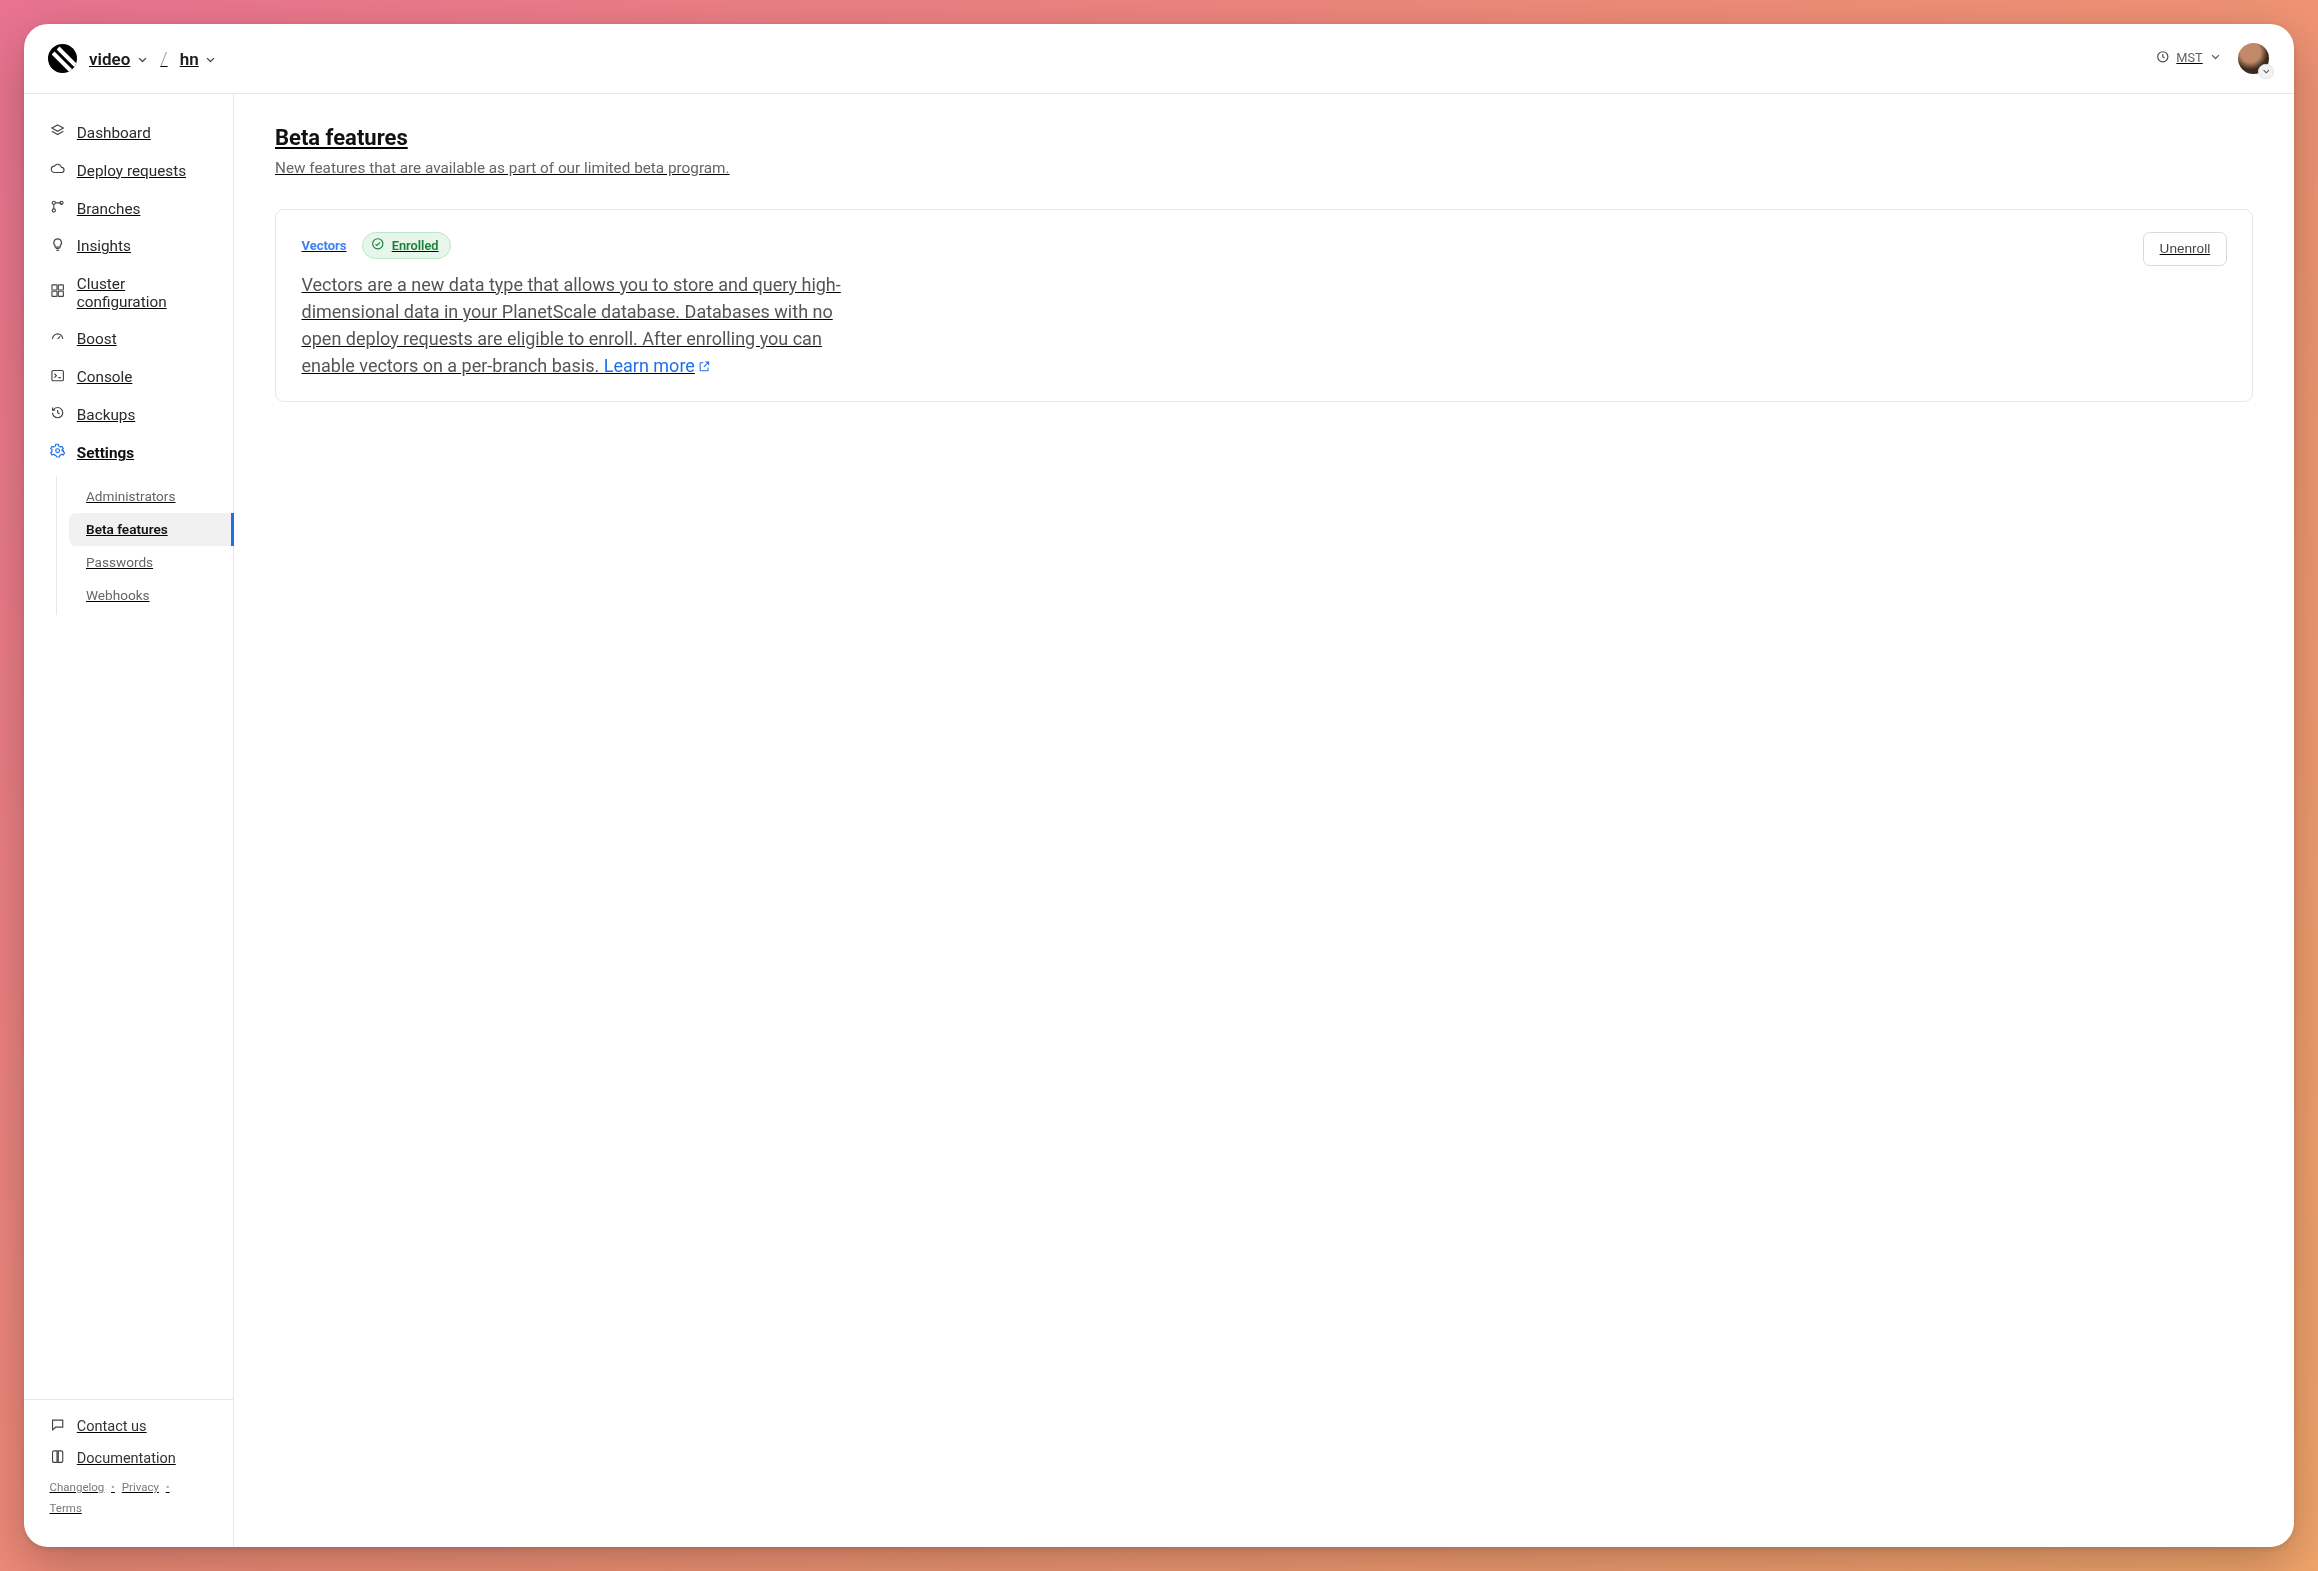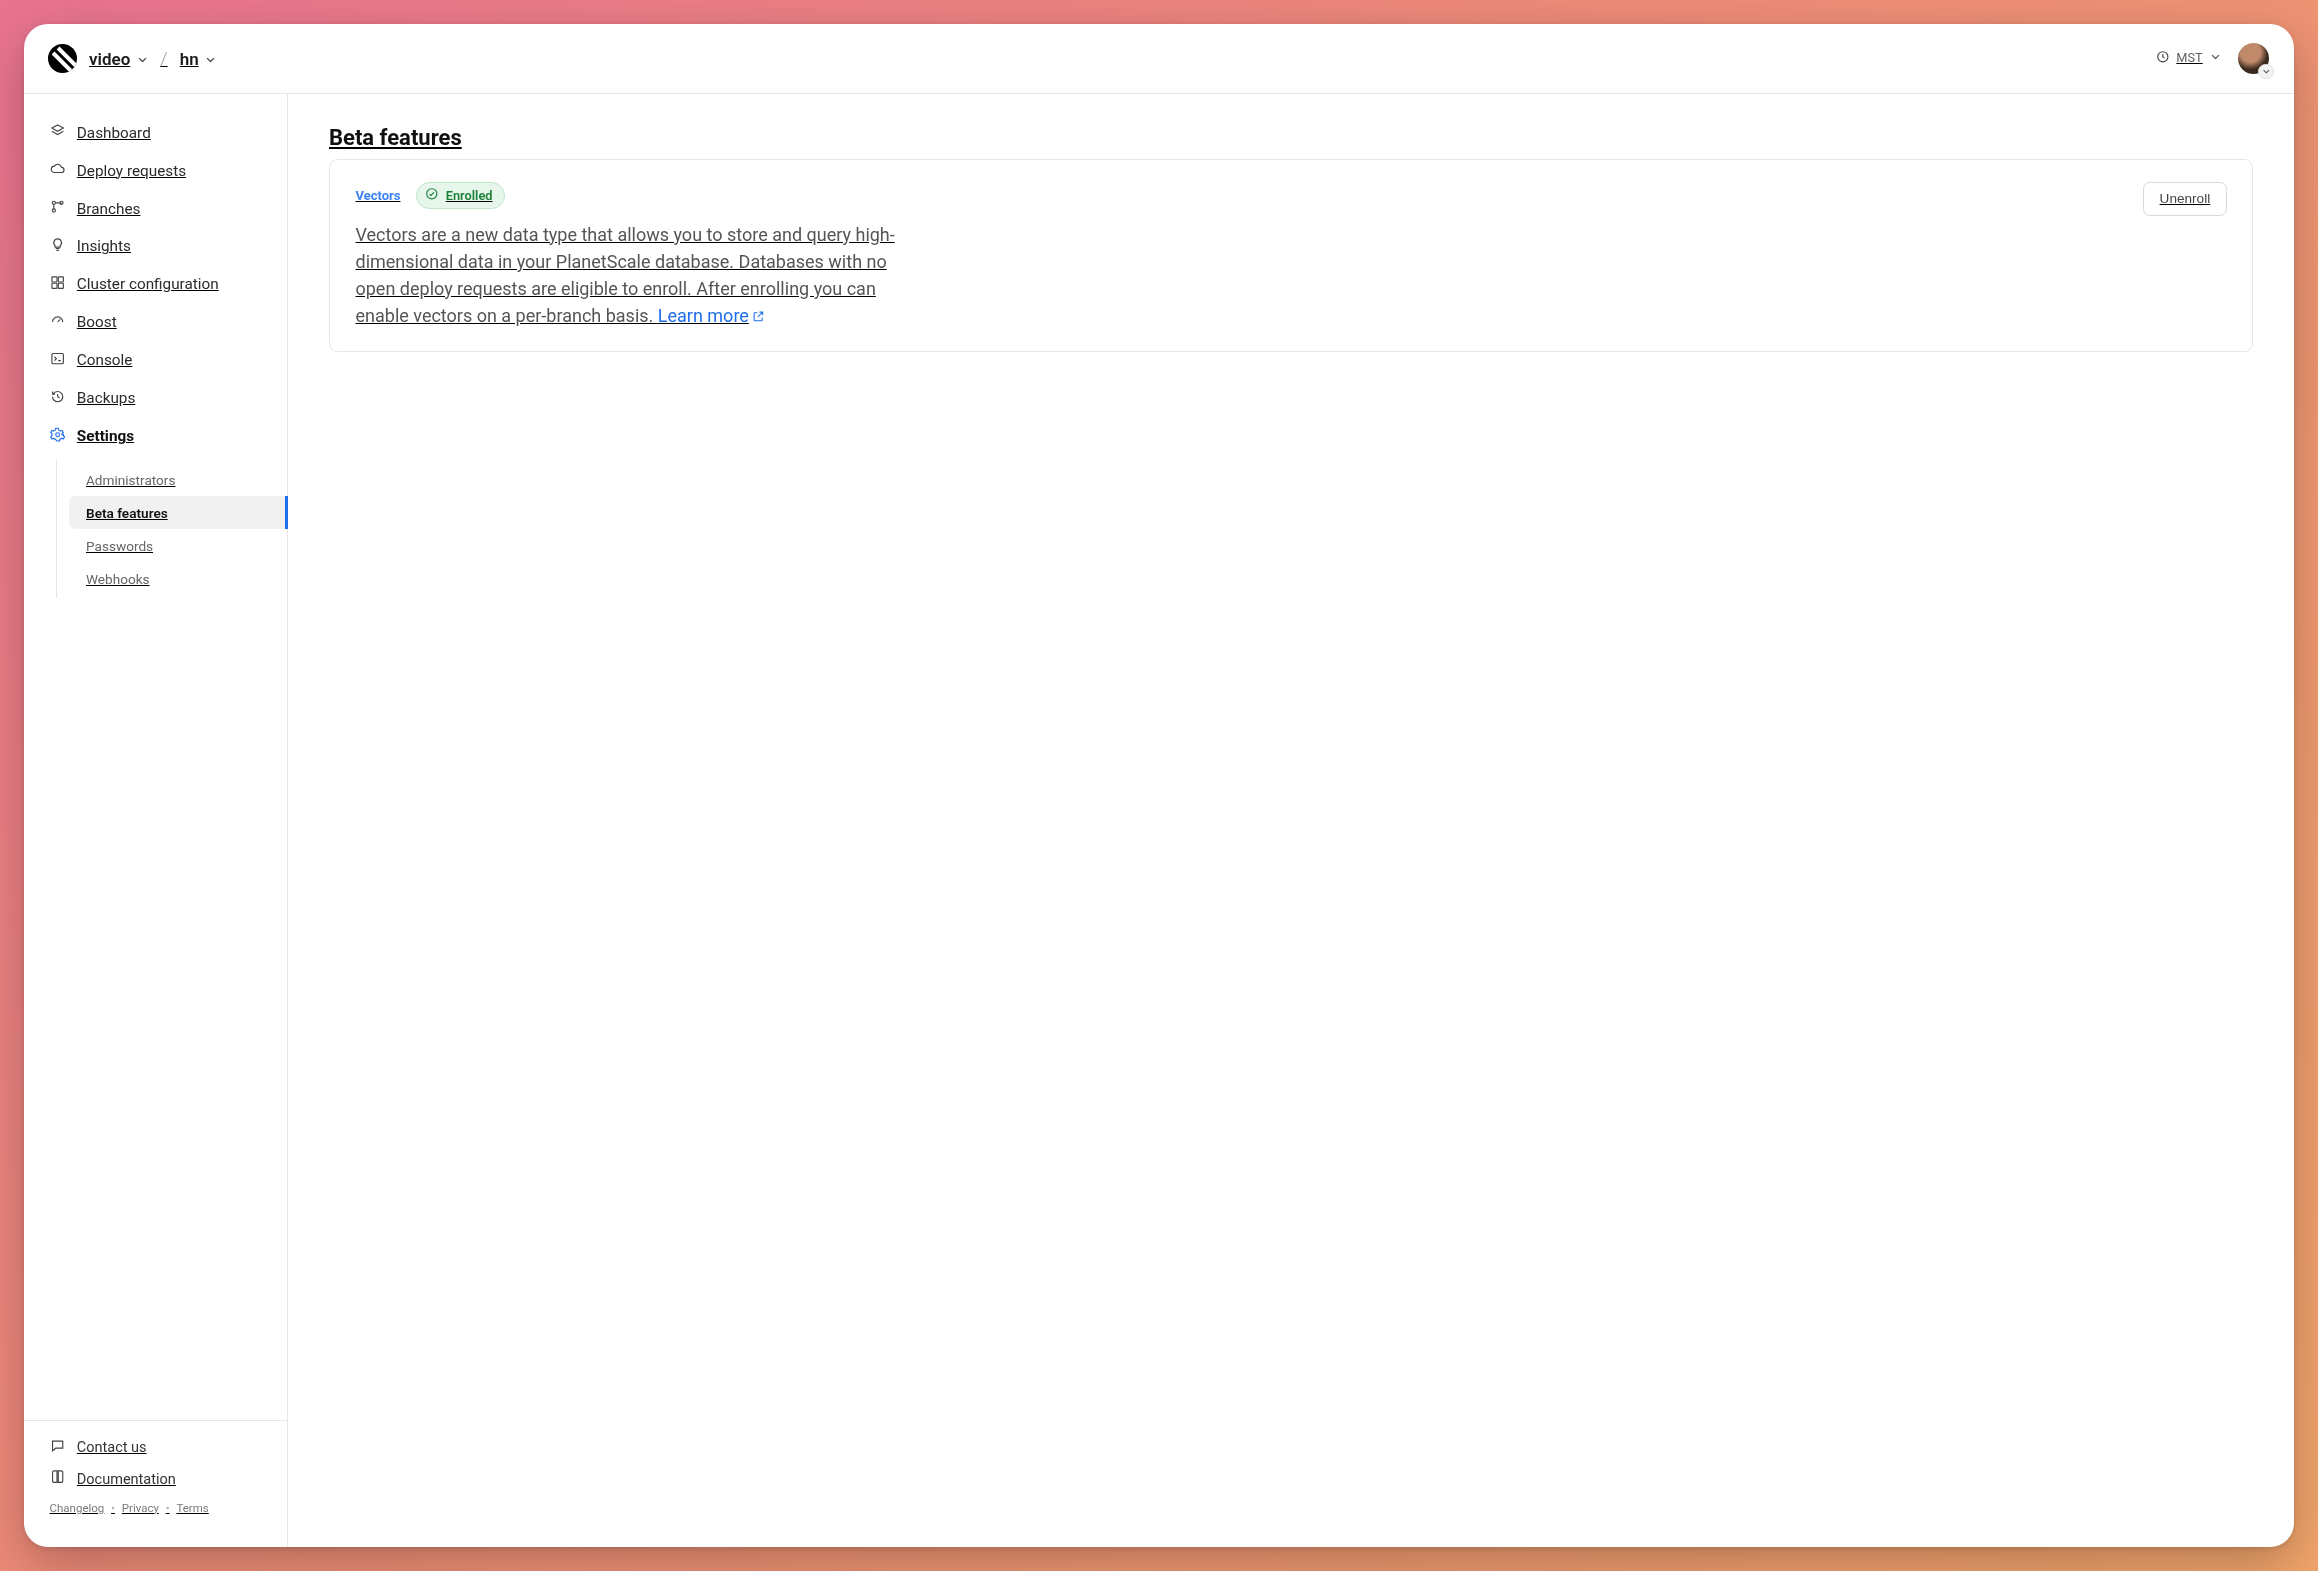--- a/index.html
+++ b/index.html
@@ -73,21 +73,21 @@
   .avatar-chev{
     position:absolute; right:-5.1px; bottom:-5.1px;
     width:15.3px; height:15.3px;
     background:#f3f3f3; border:0.9px solid #e2e2e2; border-radius:50%;
     display:flex; align-items:center; justify-content:center;
     color:#555;
   }
   
   .body { display:flex; flex:1; min-height:0; }
   .sidebar {
-    width: 264px;
+    width: 210px;
     border-right:0.9px solid #e6e6e6;
     padding: 20.4px 0 17px 0;
     display:flex; flex-direction:column;
     justify-content:space-between;
   }
   .nav { display:flex; flex-direction:column; gap:1.7px; padding: 0 0 0 0; }
   .nav-item {
     display:flex; align-items:center; gap:12px;
     padding: 8.5px 15.3px 8.5px 25.5px;
     color:#2b2b2b; font-size:15.3px; cursor:pointer;
@@ -350,20 +350,21 @@
             <span class="dot">•</span>
             <a>Privacy</a>
             <span class="dot">•</span>
             <a>Terms</a>
           </div>
         </div>
       </div>
 
       <div class="main">
         <h1 class="page-title">Beta features</h1>
+        <div class="page-sub">New features that are available as part of our limited beta program.</div>
 
         <div class="card">
           <div class="card-left">
             <div class="card-head">
               <div class="card-title">Vectors</div>
               <div class="pill">
                 <span>
                   <svg viewBox="0 0 24 24" fill="none" stroke="currentColor" stroke-width="2">
                       <circle cx="12" cy="12" r="9"></circle>
                       <path d="M8 12.5l2.5 2.5L16 9.5"></path>

